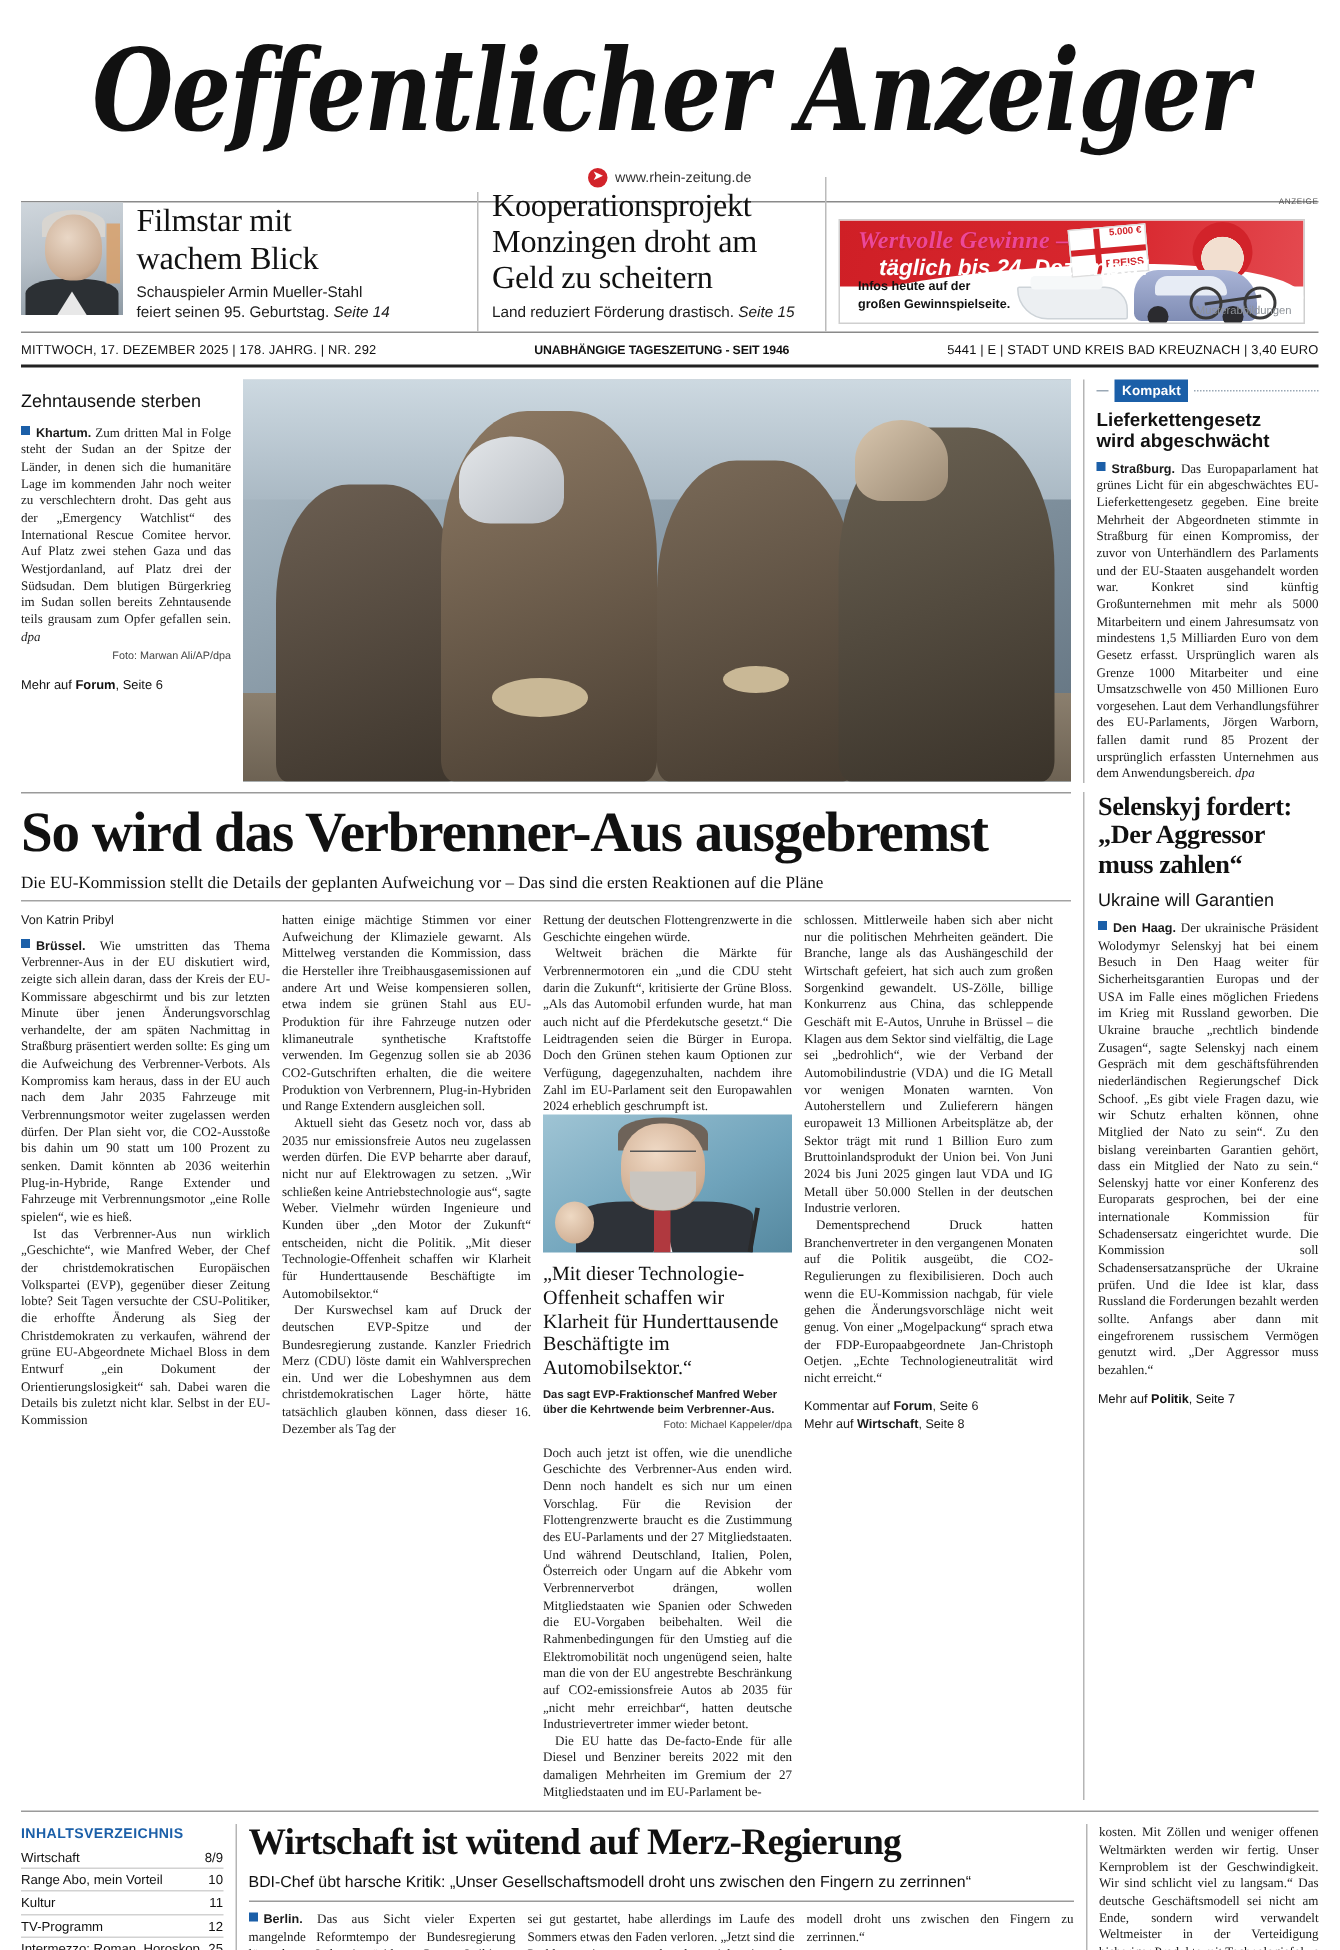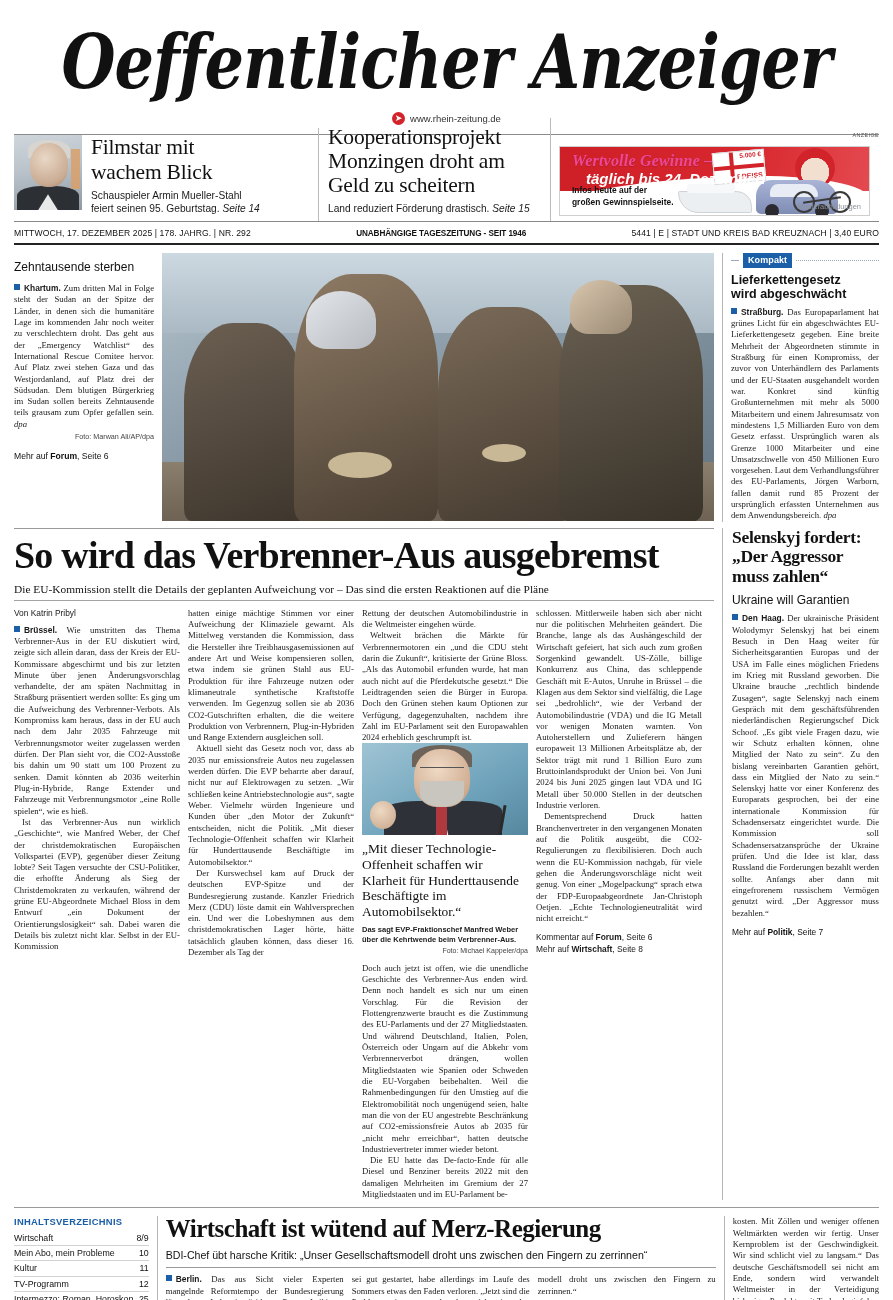--- a/index.html
+++ b/index.html
@@ -503,21 +503,21 @@
         </div>
 
         <div class="col body-text">
           <p class="first">hatten einige mächtige Stimmen vor einer Aufweichung der Klimaziele gewarnt. Als Mittelweg verstanden die Kommission, dass die Hersteller ihre Treibhausgasemissionen auf andere Art und Weise kompensieren sollen, etwa indem sie grünen Stahl aus EU-Produktion für ihre Fahrzeuge nutzen oder klimaneutrale synthetische Kraftstoffe verwenden. Im Gegenzug sollen sie ab 2036 CO2-Gutschriften erhalten, die die weitere Produktion von Verbrennern, Plug-in-Hybriden und Range Extendern ausgleichen soll.</p>
           <p>Aktuell sieht das Gesetz noch vor, dass ab 2035 nur emissionsfreie Autos neu zugelassen werden dürfen. Die EVP beharrte aber darauf, nicht nur auf Elektrowagen zu setzen. „Wir schließen keine Antriebstechnologie aus“, sagte Weber. Vielmehr würden Ingenieure und Kunden über „den Motor der Zukunft“ entscheiden, nicht die Politik. „Mit dieser Technologie-Offenheit schaffen wir Klarheit für Hunderttausende Beschäftigte im Automobilsektor.“</p>
           <p>Der Kurswechsel kam auf Druck der deutschen EVP-Spitze und der Bundesregierung zustande. Kanzler Friedrich Merz (CDU) löste damit ein Wahlversprechen ein. Und wer die Lobeshymnen aus dem christdemokratischen Lager hörte, hätte tatsächlich glauben können, dass dieser 16. Dezember als Tag der</p>
         </div>
 
         <div class="col">
           <div class="body-text">
-            <p class="first">Rettung der deutschen Automobilindustrie in die Weltmeister eingehen würde.</p>
+            <p class="first">Rettung der deutschen Flottengrenzwerte in die Geschichte eingehen würde.</p>
             <p>Weltweit brächen die Märkte für Verbrennermotoren ein „und die CDU steht darin die Zukunft“, kritisierte der Grüne Bloss. „Als das Automobil erfunden wurde, hat man auch nicht auf die Pferdekutsche gesetzt.“ Die Leidtragenden seien die Bürger in Europa. Doch den Grünen stehen kaum Optionen zur Verfügung, dagegenzuhalten, nachdem ihre Zahl im EU-Parlament seit den Europawahlen 2024 erheblich geschrumpft ist.</p>
           </div>
           <div class="quote-photo">
             <div class="q-suit"></div>
               <div class="q-shirt"></div>
               <div class="q-tie"></div>
             <div class="q-hair"></div>
               <div class="q-head"></div>
             <div class="q-glass"></div>
               <div class="q-beard"></div>
@@ -570,21 +570,21 @@
 
   <div class="bottom-sec">
 
     <div class="toc-col">
       <div class="toc-title">INHALTSVERZEICHNIS</div>
       <div class="toc-row">
         <span>Wirtschaft</span>
           <span>8/9</span>
         </div>
       <div class="toc-row">
-        <span>Mein Abo, mein Probleme</span>
+        <span>Range Abo, mein Vorteil</span>
           <span>10</span>
         </div>
       <div class="toc-row">
         <span>Kultur</span>
           <span>11</span>
         </div>
       <div class="toc-row">
         <span>TV-Programm</span>
           <span>12</span>
         </div>

